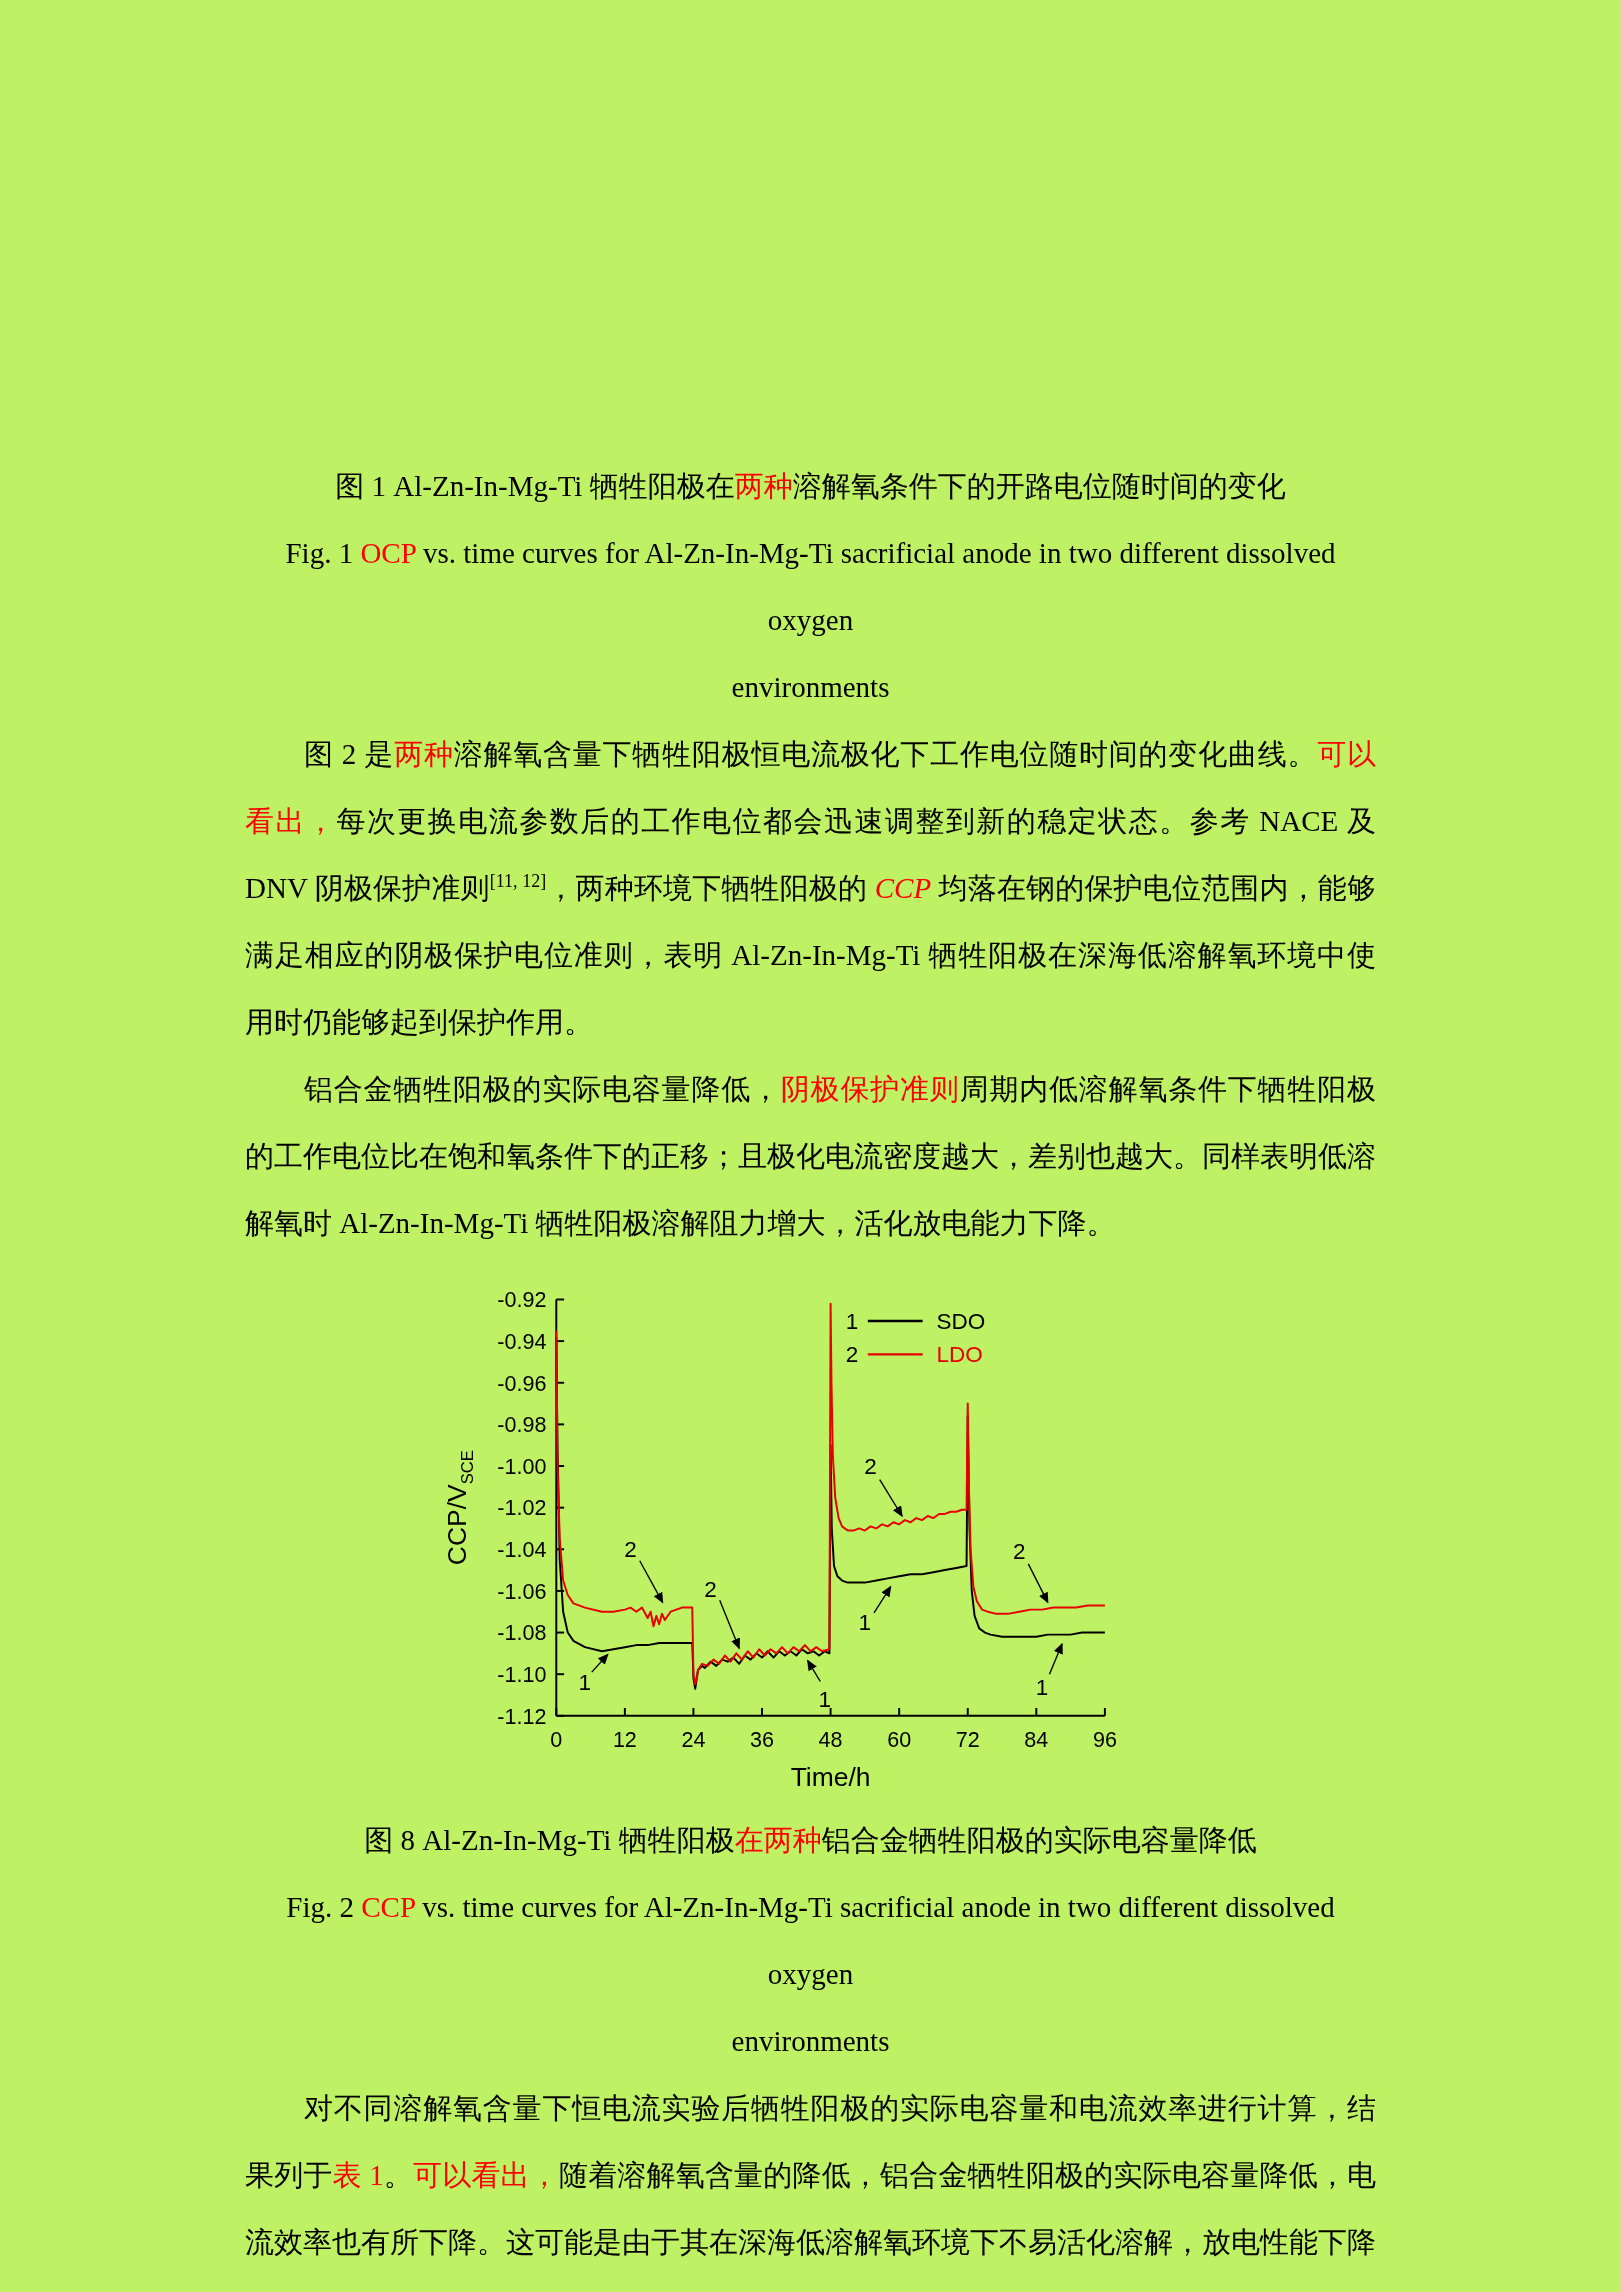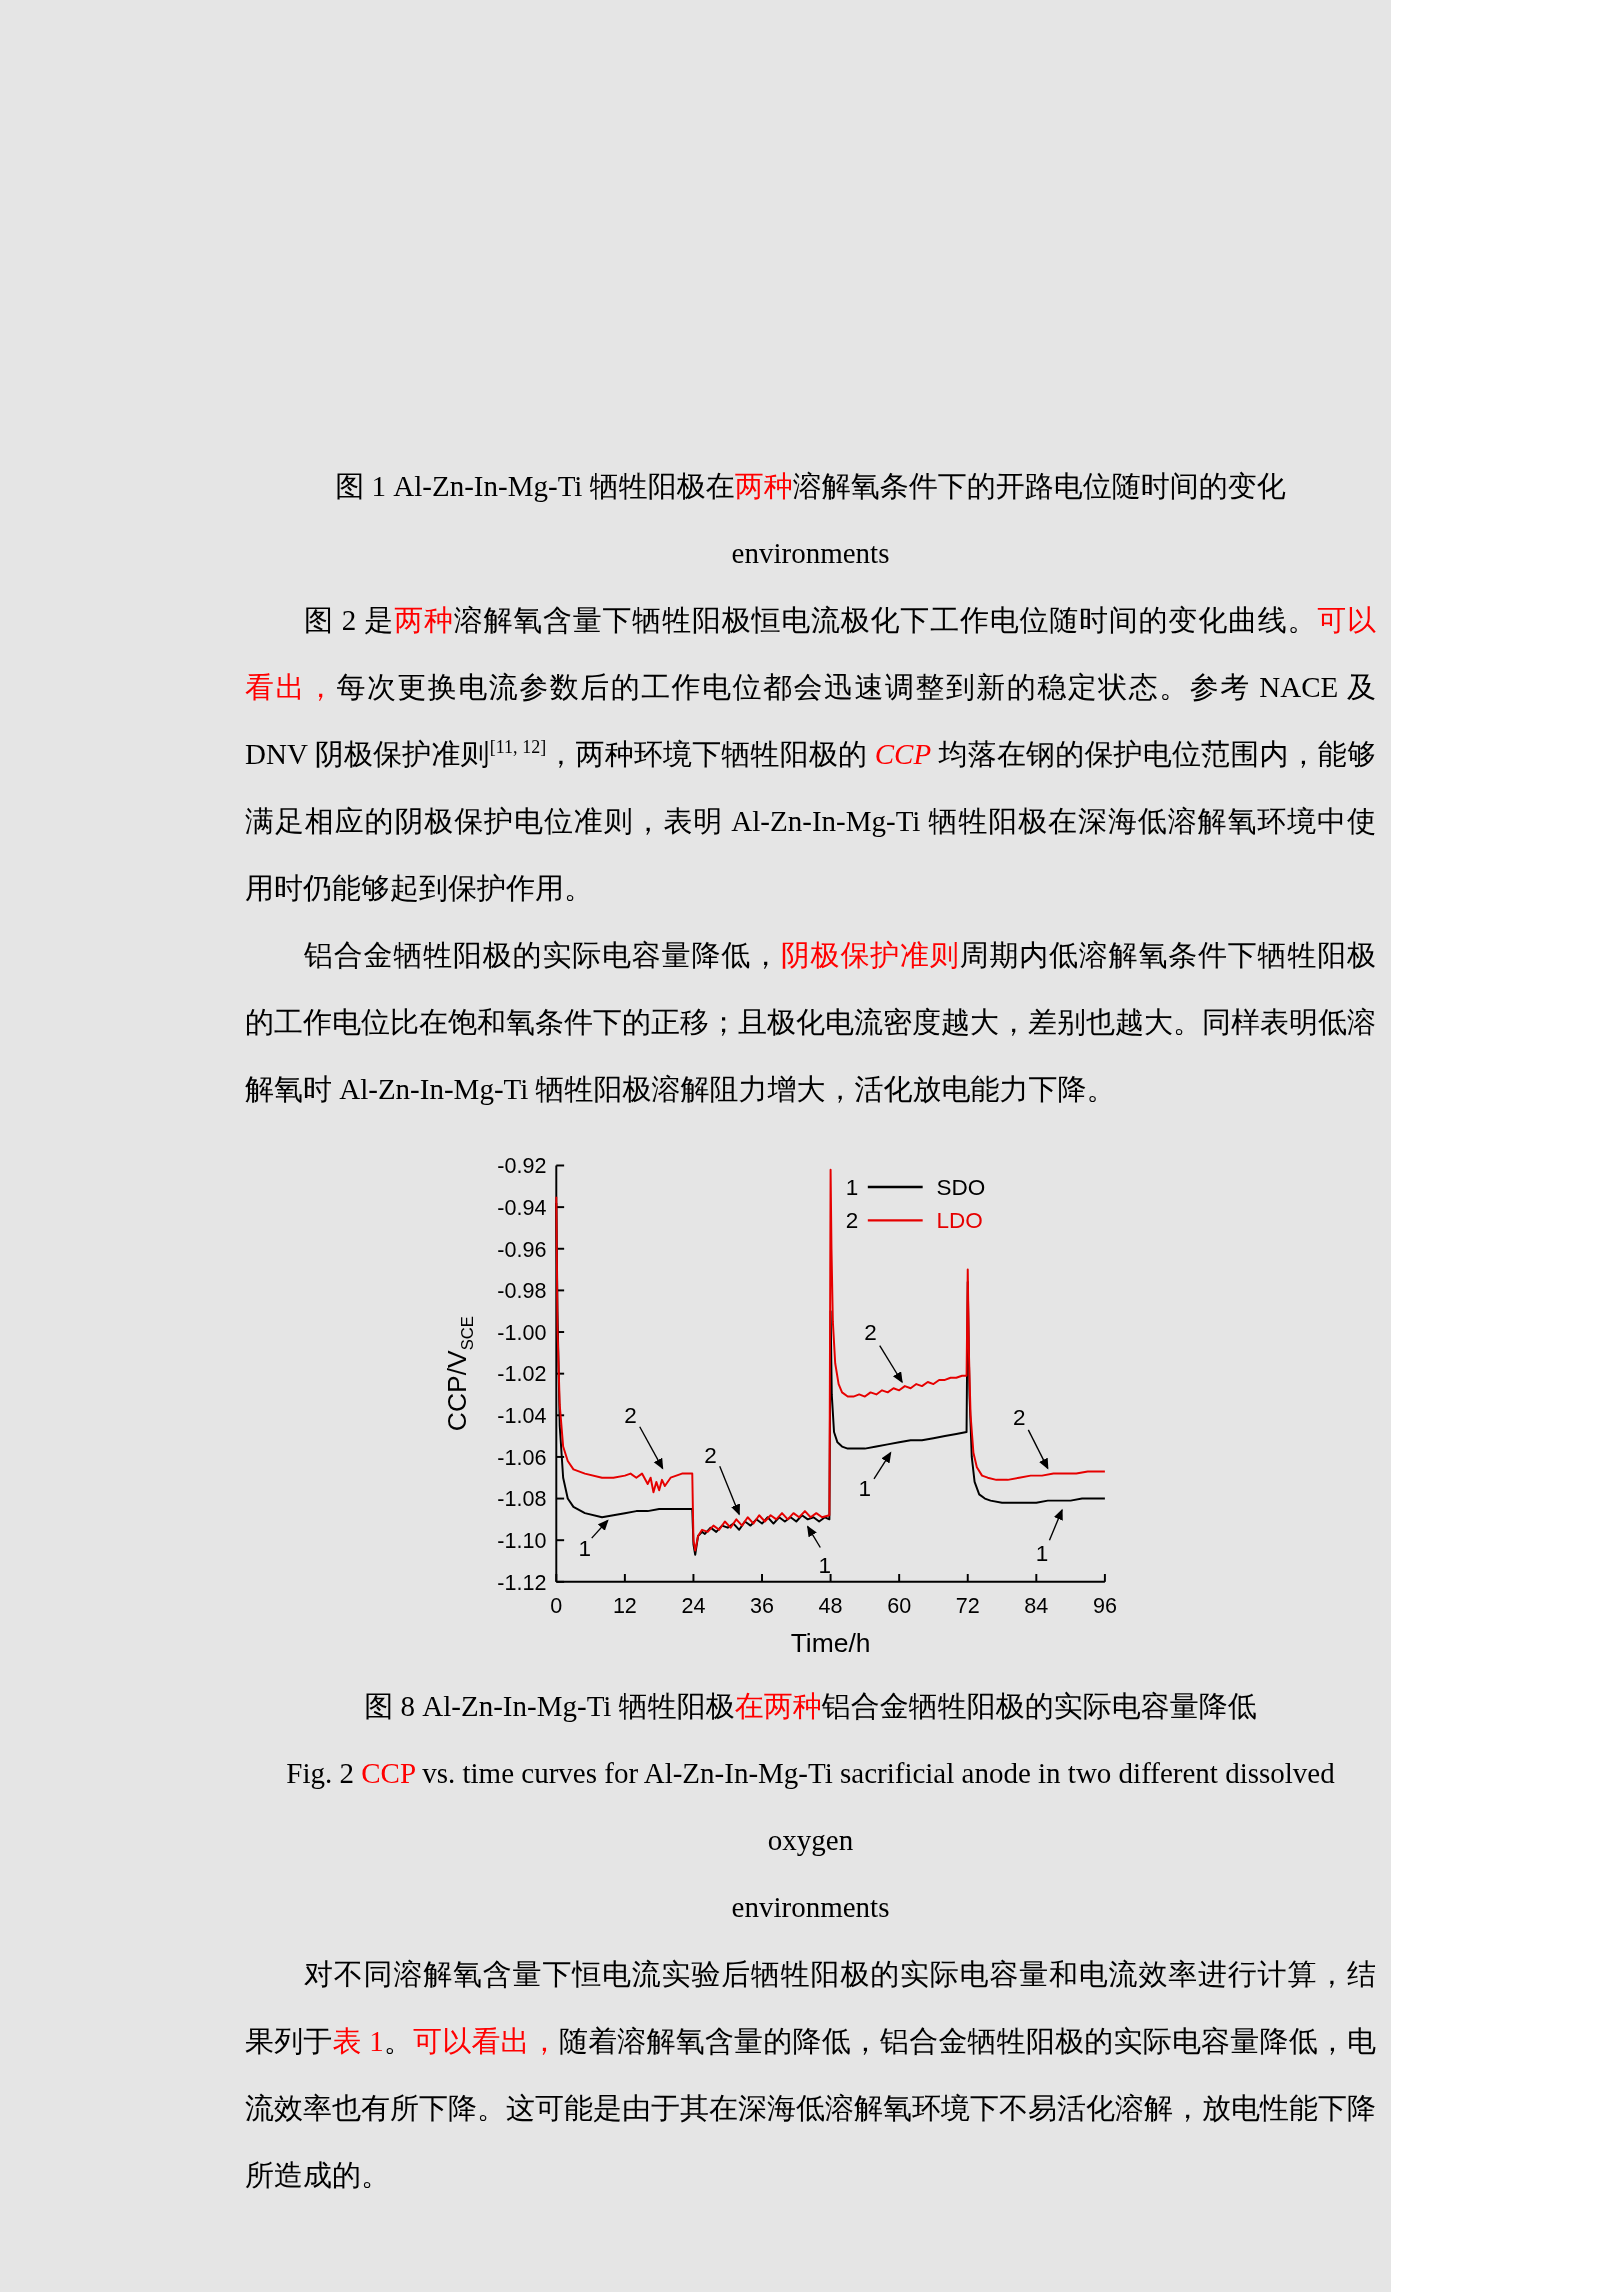--- a/index.html
+++ b/index.html
@@ -1,21 +1,21 @@
 <!DOCTYPE html>
 <html style="--accent-red: #ff0000;"><head>
 <meta charset="utf-8">
 <style>
   html,body{margin:0;padding:0;}
   body{background:#ffffff;}
   .page{
     position:relative;
-    width:1391px;
+    width:1621px;
     height:2293px;
-    background:#e5e5e5;
+    background:#bef264;
     color:#000000;
     font-family:"Liberation Serif","DejaVu Serif",serif;
     overflow:hidden;
   }
   .content{
     position:absolute;
     left:245px;
     top:453px;
     width:1131px;
   }
@@ -42,20 +42,21 @@
   }
   svg text{font-family:"Liberation Sans","DejaVu Sans",sans-serif;}
 </style>
 </head>
 <body>
 
 <div class="page">
   <div class="content">
 
     <div class="caption"><span>图 1 Al-Zn-In-Mg-Ti 牺牲阳极在</span><span class="run-red">两种</span><span>溶解氧条件下的开路电位随时间的变化</span></div>
+    <div class="caption"><span>Fig. 1 </span><span class="run-red">OCP</span><span> vs. time curves for Al-Zn-In-Mg-Ti sacrificial anode in two different dissolved oxygen</span></div>
     <div class="caption">environments</div>
 
     <p class="para"><span>图 2 是</span><span class="run-red">两种</span><span>溶解氧含量下牺牲阳极恒电流极化下工作电位随时间的变化曲线。</span><span class="run-red">可以看出，</span><span>每次更换电流参数后的工作电位都会迅速调整到新的稳定状态。参考 NACE 及 DNV 阴极保护准则</span><span class="run-sup">[11, 12]</span><span>，两种环境下牺牲阳极的 </span><span class="run-red run-it">CCP</span><span> 均落在钢的保护电位范围内，能够满足相应的阴极保护电位准则，表明 Al-Zn-In-Mg-Ti 牺牲阳极在深海低溶解氧环境中使用时仍能够起到保护作用。</span></p>
     <p class="para"><span>铝合金牺牲阳极的实际电容量降低，</span><span class="run-red">阴极保护准则</span><span>周期内低溶解氧条件下牺牲阳极的工作电位比在饱和氧条件下的正移；且极化电流密度越大，差别也越大。同样表明低溶解氧时 Al-Zn-In-Mg-Ti 牺牲阳极溶解阻力增大，活化放电能力下降。</span></p>
 
     <figure class="chart-wrap">
       <svg width="804" height="529" viewBox="0 0 820 540">
           <defs>
             <marker id="arrowhead" markerWidth="9" markerHeight="8" refX="7" refY="3.5" orient="auto">
               <path d="M0,0 L8,3.5 L0,7 Z" fill="#000"></path>

